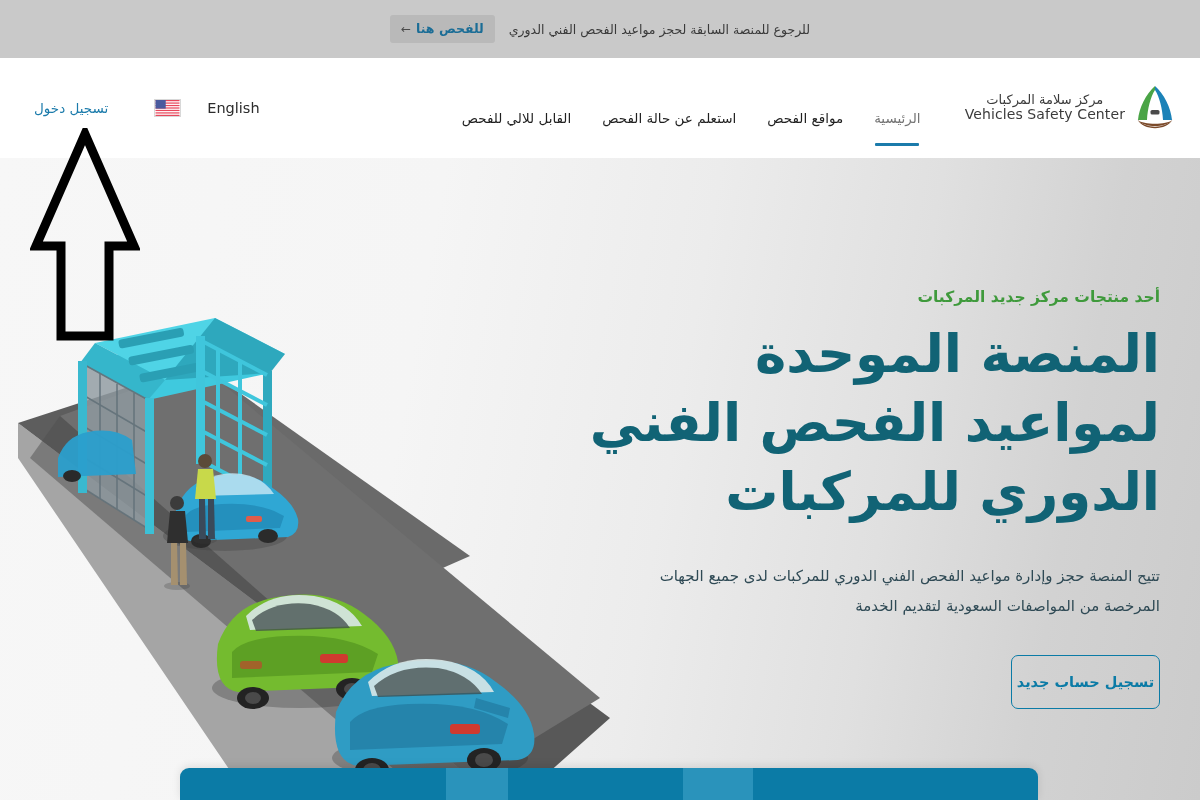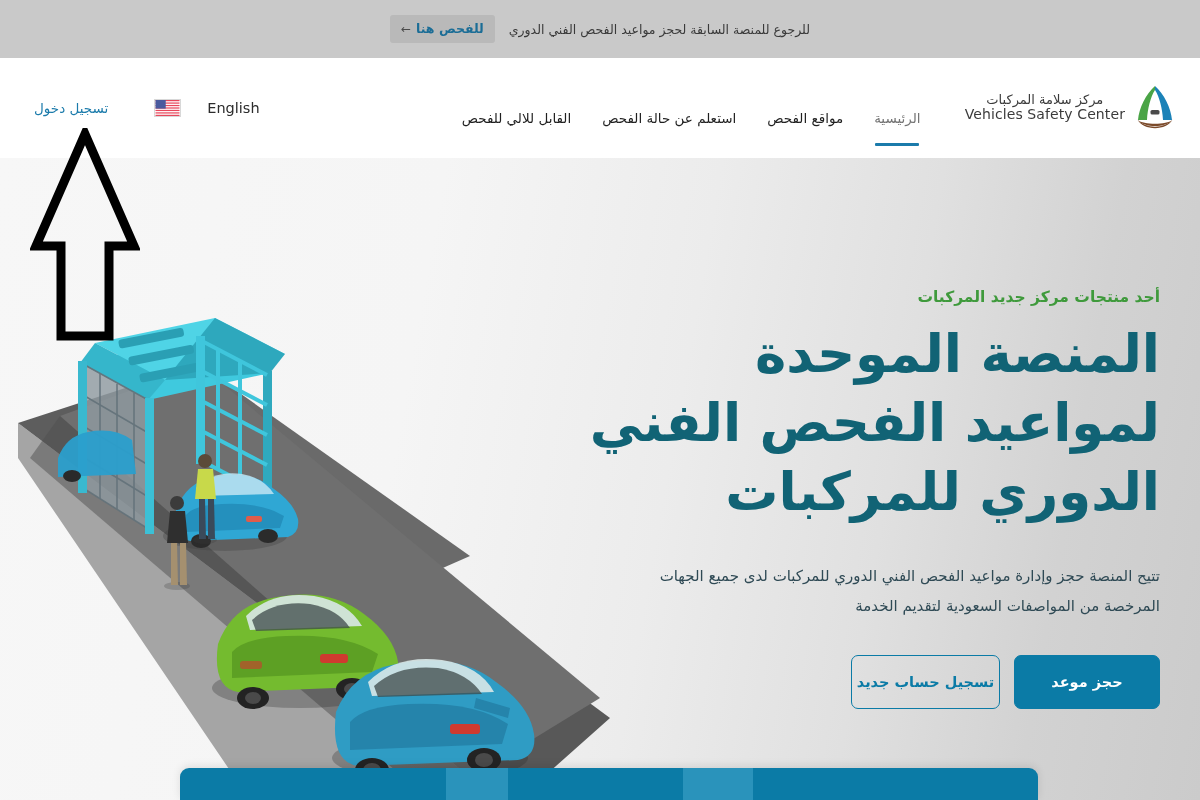--- a/index.html
+++ b/index.html
@@ -449,21 +449,20 @@
         <rect x="450" y="566" width="30" height="10" rx="3" fill="#cf3a2f"></rect>
         <path d="M476 540 l34 10 l-2 10 l-34 -10 Z" fill="#2584ab"></path>
       </g>
     </svg>
 
     <div class="hero-copy">
       <div class="hero-eyebrow">أحد منتجات مركز جديد المركبات</div>
       <h1 class="hero-title">المنصة الموحدة لمواعيد الفحص الفني الدوري للمركبات</h1>
       <p class="hero-desc">تتيح المنصة حجز وإدارة مواعيد الفحص الفني الدوري للمركبات لدى جميع الجهات المرخصة من المواصفات السعودية لتقديم الخدمة</p>
       <div class="hero-actions">
-        <button class="btn btn-primary">حجز موعد</button>
         <button class="btn btn-outline">تسجيل حساب جديد</button>
       </div>
     </div>
 
     <div class="bottom-bar">
       <div class="bottom-seg" style="width:285px"></div>
       <div class="bottom-seg light" style="width:70px"></div>
       <div class="bottom-seg" style="width:175px"></div>
       <div class="bottom-seg light" style="width:62px"></div>
       <div class="bottom-seg" style="width:266px"></div>

